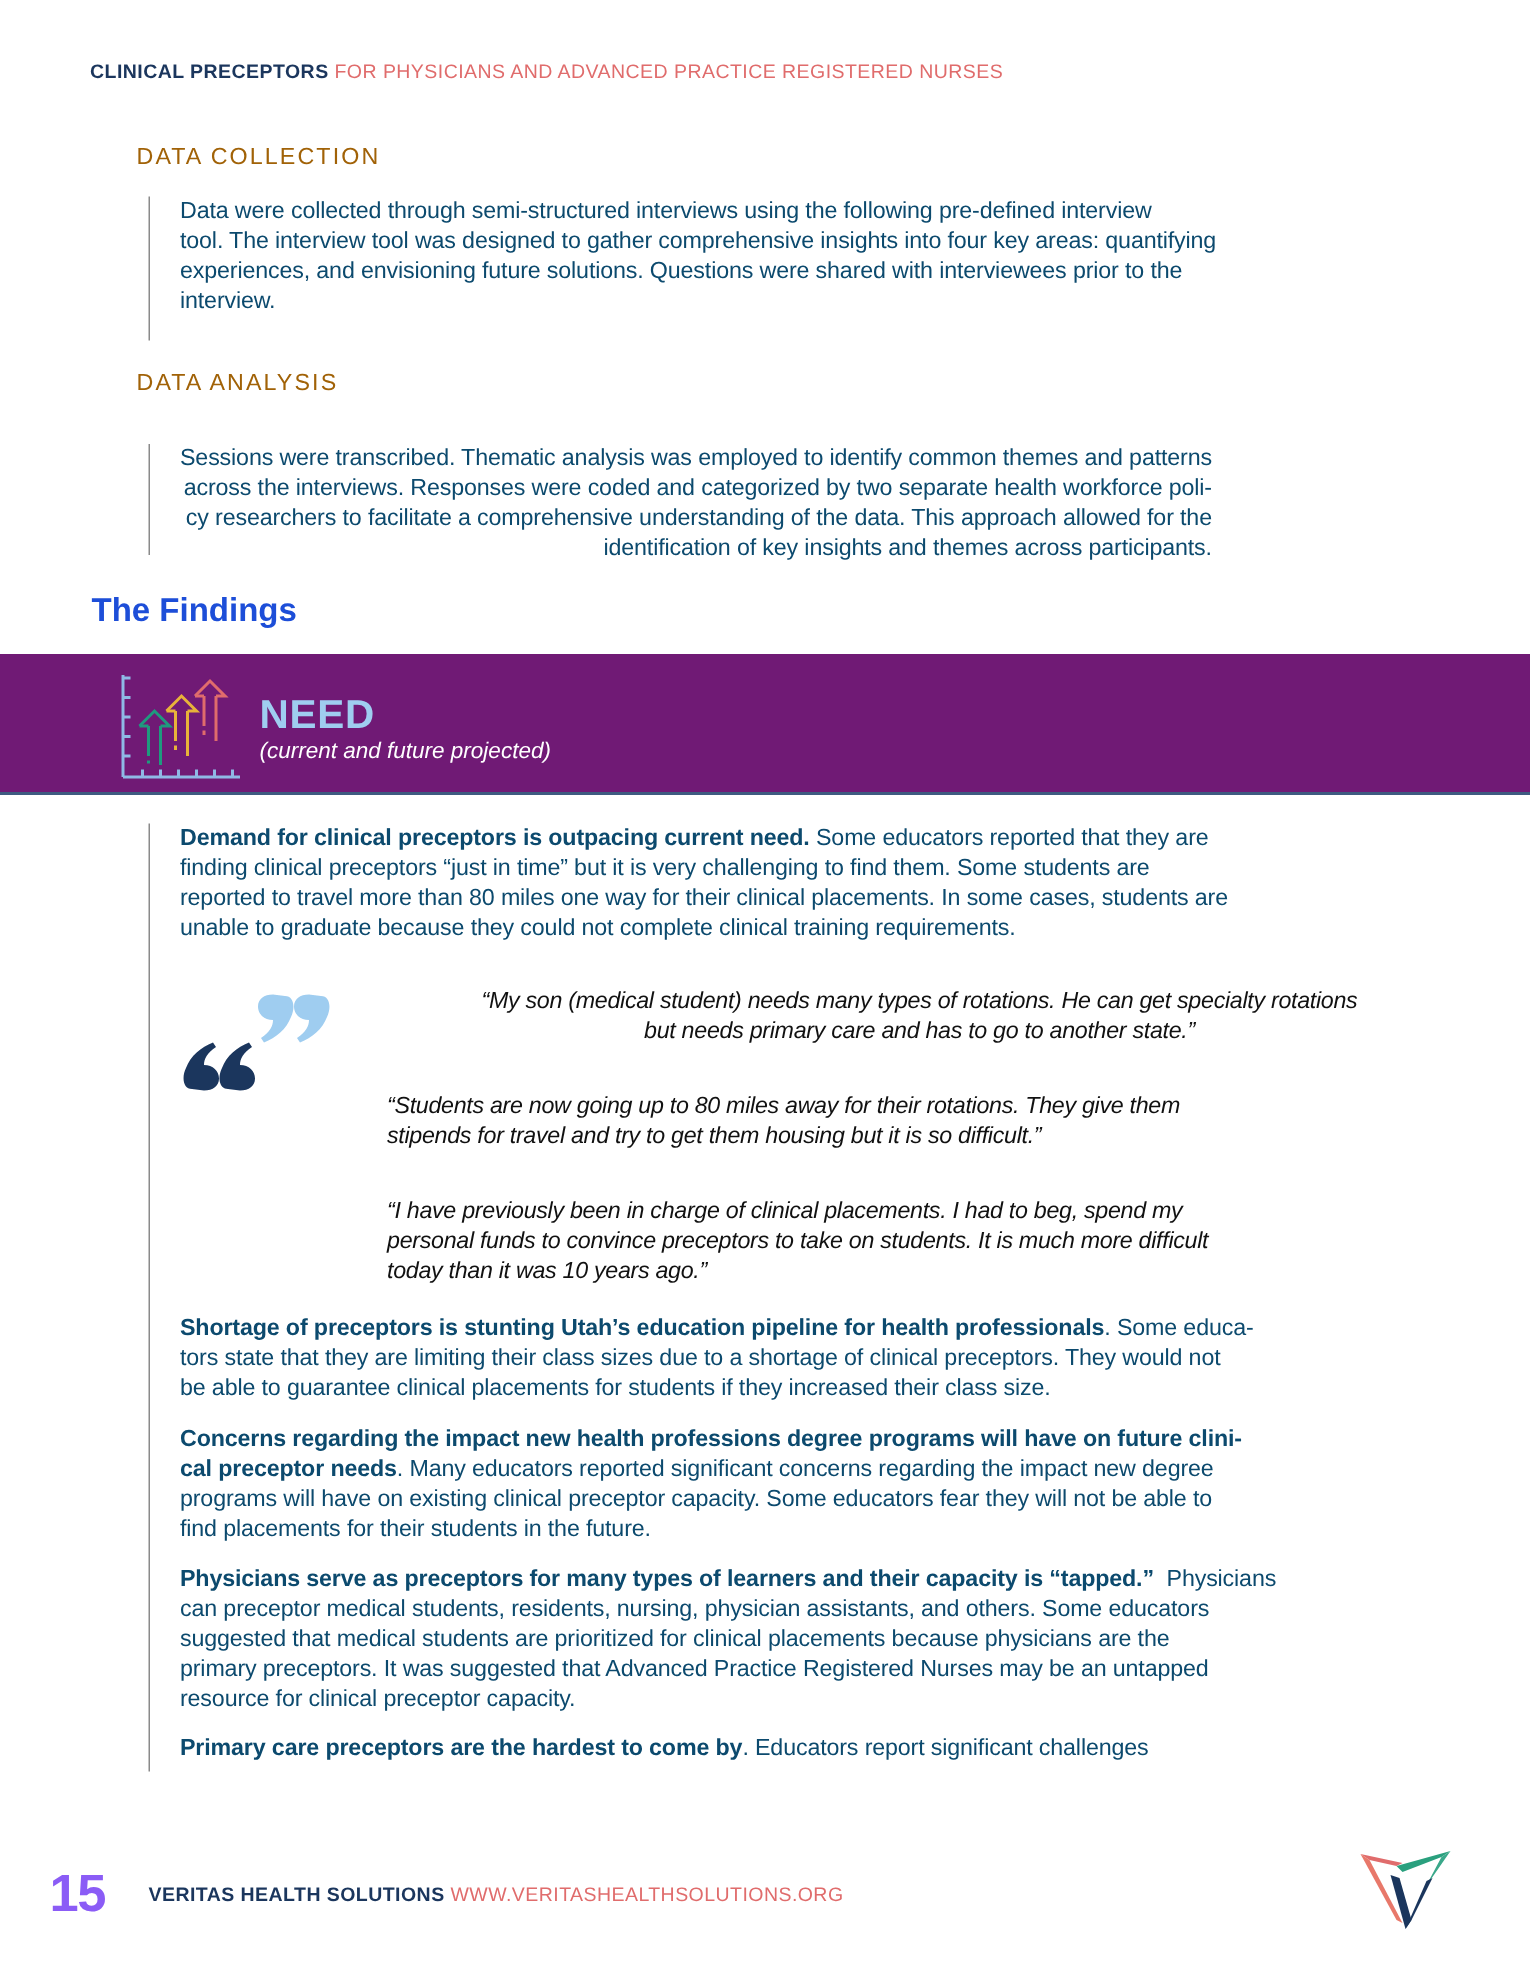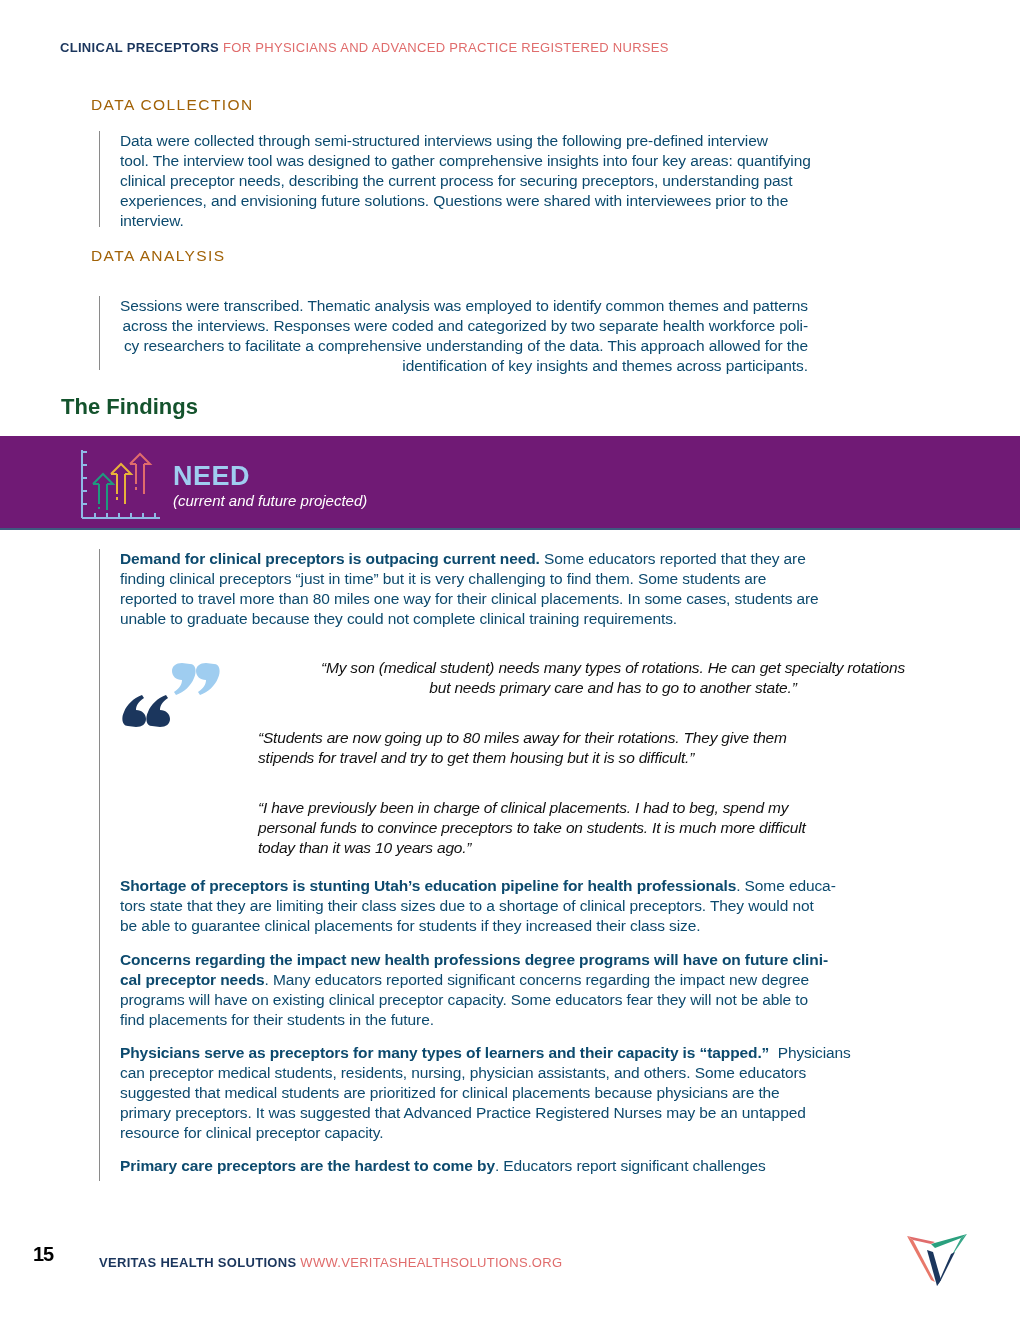--- a/index.html
+++ b/index.html
@@ -21,21 +21,21 @@
       position: absolute; left: 99px; border-left: 1px solid #8a8a8a;
       padding-left: 20px;
     }
     .body-text {
       font-size: 15.5px; line-height: 20px; color: #0c4a6e; letter-spacing: -0.1px;
     }
     .body-text b { font-weight: 700; }
 
     .section-title {
       position: absolute; left: 61px; top: 394px;
-      font-size: 22px; font-weight: 700; color: #14532d;
+      font-size: 22px; font-weight: 700; color: #1d4ed8;
     }
 
     .need-band {
       position: absolute; left: 0; top: 436px; width: 1020px; height: 94px;
       background: #701a75; border-bottom: 2px solid #3e5a80;
     }
     .need-icon { position: absolute; left: 78px; top: 12px; width: 88px; height: 74px; }
     .need-title {
       position: absolute; left: 173px; top: 25px;
       font-size: 27px; font-weight: 700; color: #9fcdf0; letter-spacing: 0.5px;
@@ -53,21 +53,21 @@
 
     .quote-mark { position: absolute; left: 122px; top: 660px; width: 110px; height: 70px; }
     .quote {
       position: absolute; left: 258px; width: 710px;
       font-size: 15.5px; line-height: 20px; font-style: italic; color: #111;
       letter-spacing: -0.2px;
     }
 
     .footer-page {
       position: absolute; left: 33px; top: 1243px;
-      font-size: 20px; font-weight: 700; color: #000000; letter-spacing: -1px;
+      font-size: 35px; font-weight: 700; color: #8b5cf6; letter-spacing: -1px;
     }
     .footer-text {
       position: absolute; left: 99px; top: 1255px; font-size: 13px; letter-spacing: 0.3px; white-space: nowrap;
     }
     .footer-text .strong { color: #1b365d; font-weight: 700; }
     .footer-text .light { color: #e06c6c; }
     .logo { position: absolute; left: 905px; top: 1230px; width: 64px; height: 58px; }
   </style>
 </head>
 <body>
@@ -75,21 +75,20 @@
 <div class="running-header">
   <span class="strong">CLINICAL PRECEPTORS</span>
   <span class="light">FOR PHYSICIANS AND ADVANCED PRACTICE REGISTERED NURSES</span>
 </div>
 
 <div class="subhead" style="top:96px;">DATA COLLECTION</div>
 <div class="bar-block" style="top:131px; height:96px;">
   <div class="body-text">
     <div>Data were collected through semi-structured interviews using the following pre-defined interview</div>
     <div>tool. The interview tool was designed to gather comprehensive insights into four key areas: quantifying</div>
-    <div>clinical preceptor needs, describing the current process for securing preceptors, understanding past</div>
     <div>experiences, and envisioning future solutions. Questions were shared with interviewees prior to the</div>
     <div>interview.</div>
   </div>
 </div>
 
 <div class="subhead" style="top:247px;">DATA ANALYSIS</div>
 <div class="bar-block" style="top:296px; height:74px;text-align:right;">
   <div class="body-text">
     <div>Sessions were transcribed. Thematic analysis was employed to identify common themes and patterns</div>
     <div>across the interviews. Responses were coded and categorized by two separate health workforce poli-</div>

